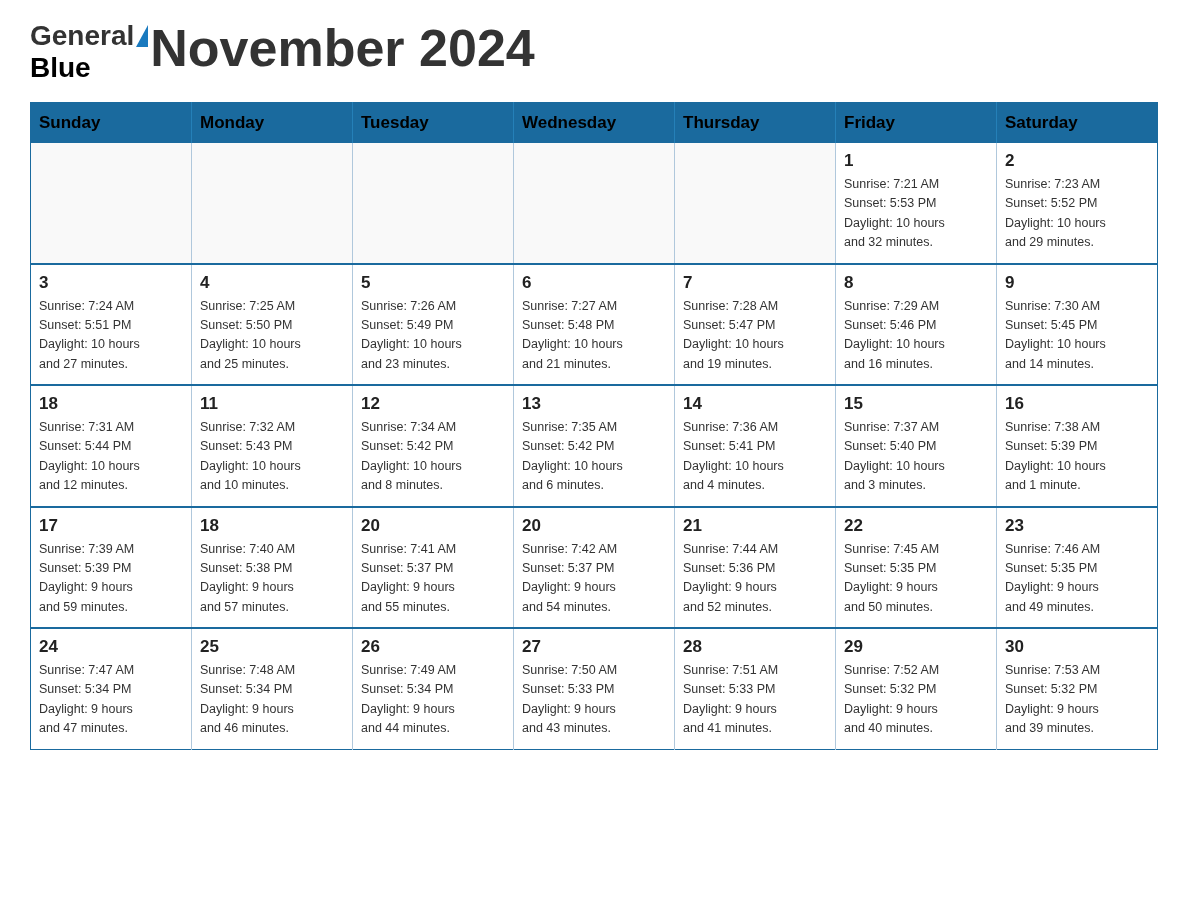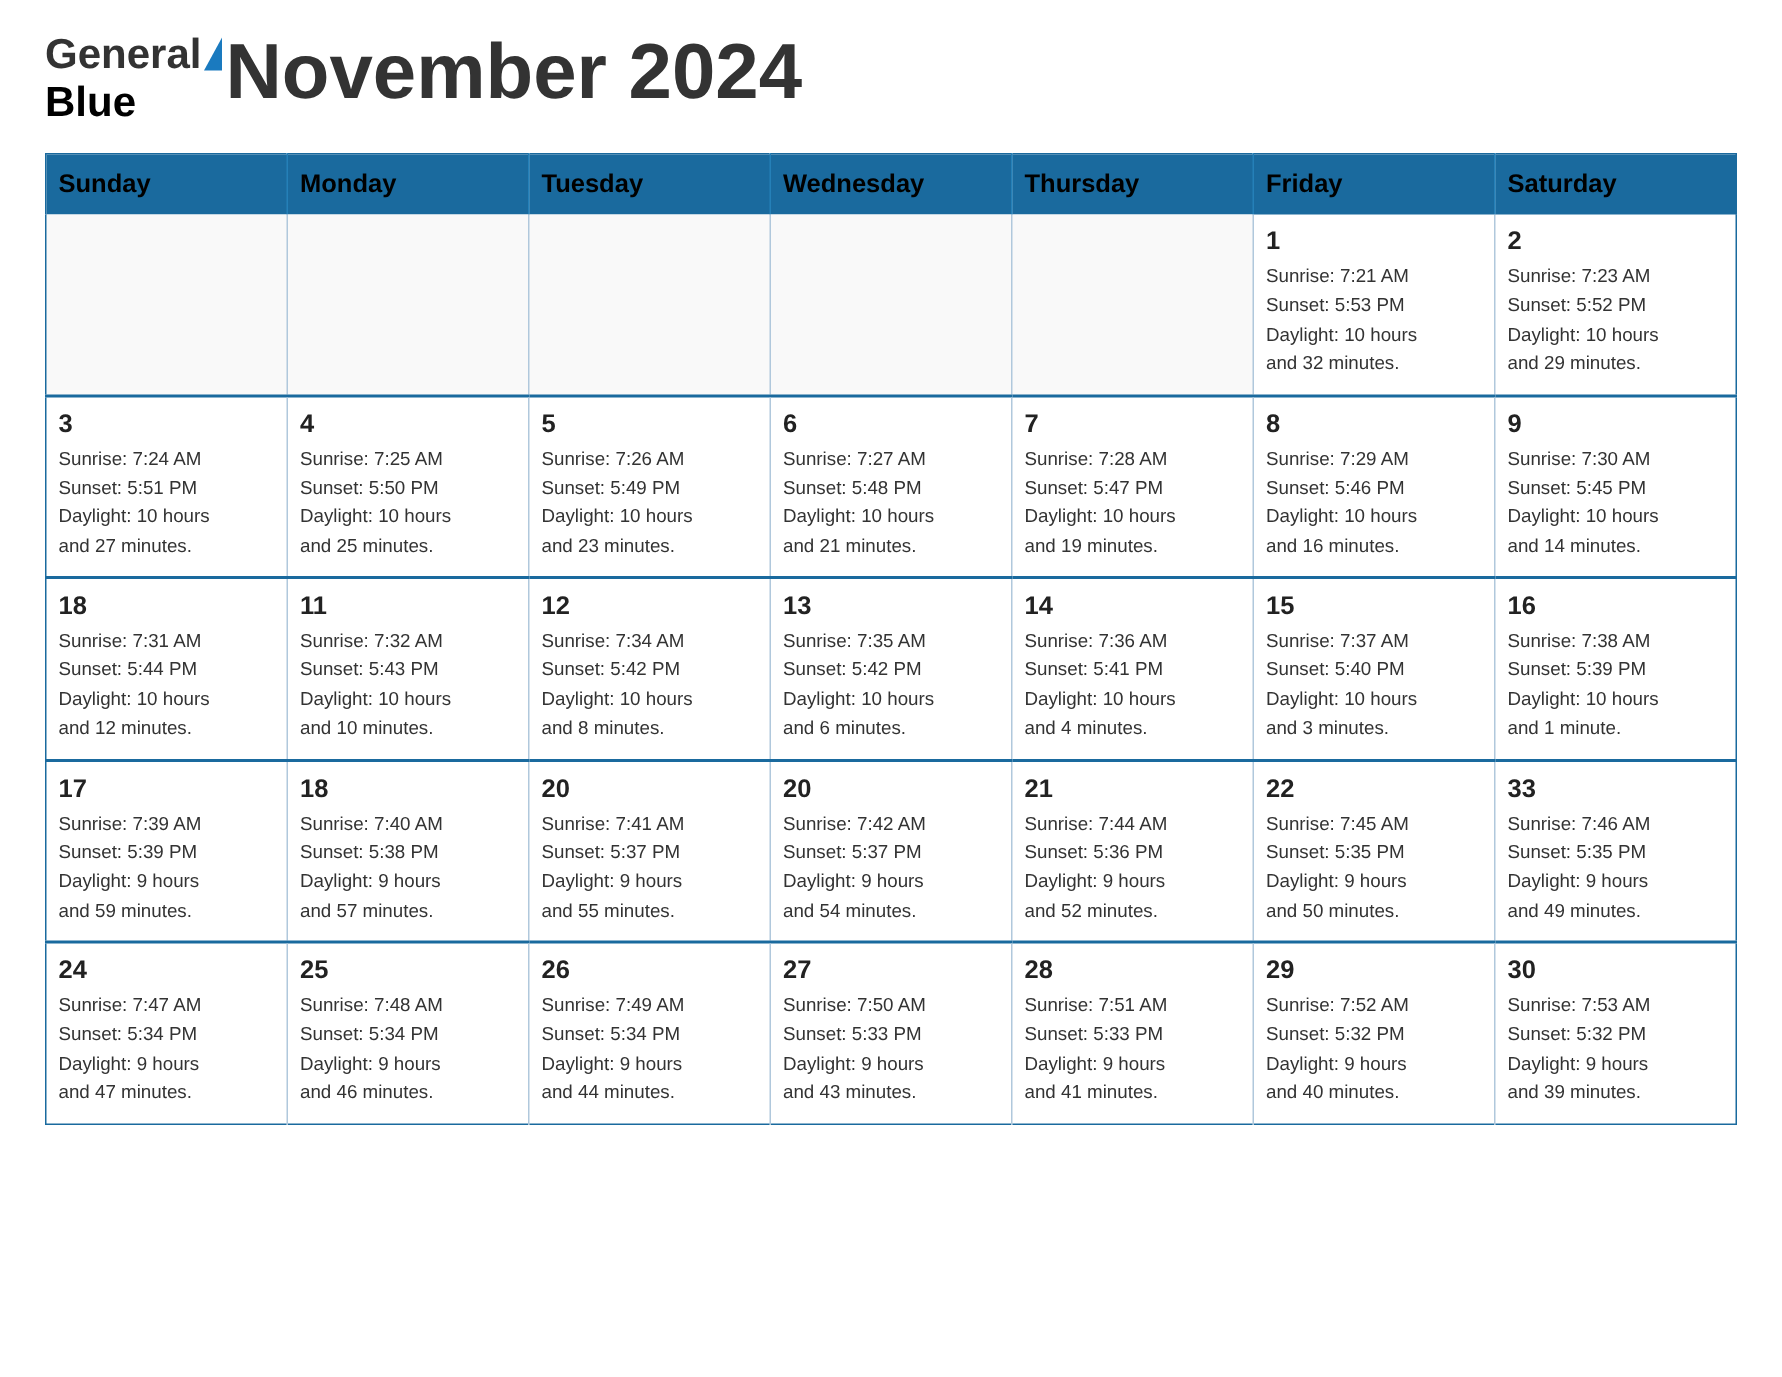--- a/index.html
+++ b/index.html
@@ -219,21 +219,21 @@
         </td>
         <td>
           <span class="day-number">21</span>
           <div class="day-info">Sunrise: 7:44 AM<br>Sunset: 5:36 PM<br>Daylight: 9 hours<br>and 52 minutes.</div>
         </td>
         <td>
           <span class="day-number">22</span>
           <div class="day-info">Sunrise: 7:45 AM<br>Sunset: 5:35 PM<br>Daylight: 9 hours<br>and 50 minutes.</div>
         </td>
         <td>
-          <span class="day-number">33</span>
+          <span class="day-number">23</span>
           <div class="day-info">Sunrise: 7:46 AM<br>Sunset: 5:35 PM<br>Daylight: 9 hours<br>and 49 minutes.</div>
         </td>
       </tr>
       <tr>
         <td>
           <span class="day-number">24</span>
           <div class="day-info">Sunrise: 7:47 AM<br>Sunset: 5:34 PM<br>Daylight: 9 hours<br>and 47 minutes.</div>
         </td>
         <td>
           <span class="day-number">25</span>

